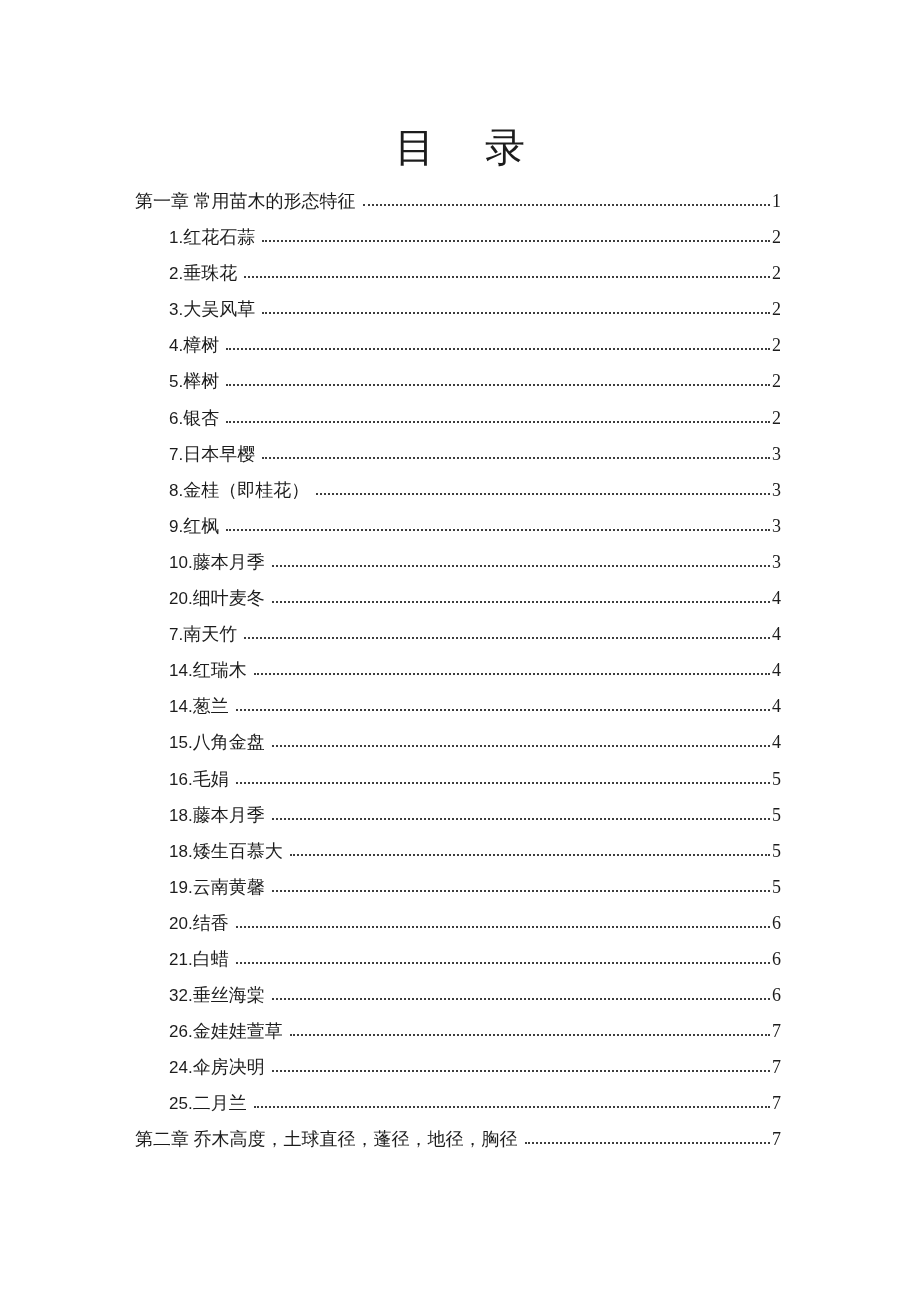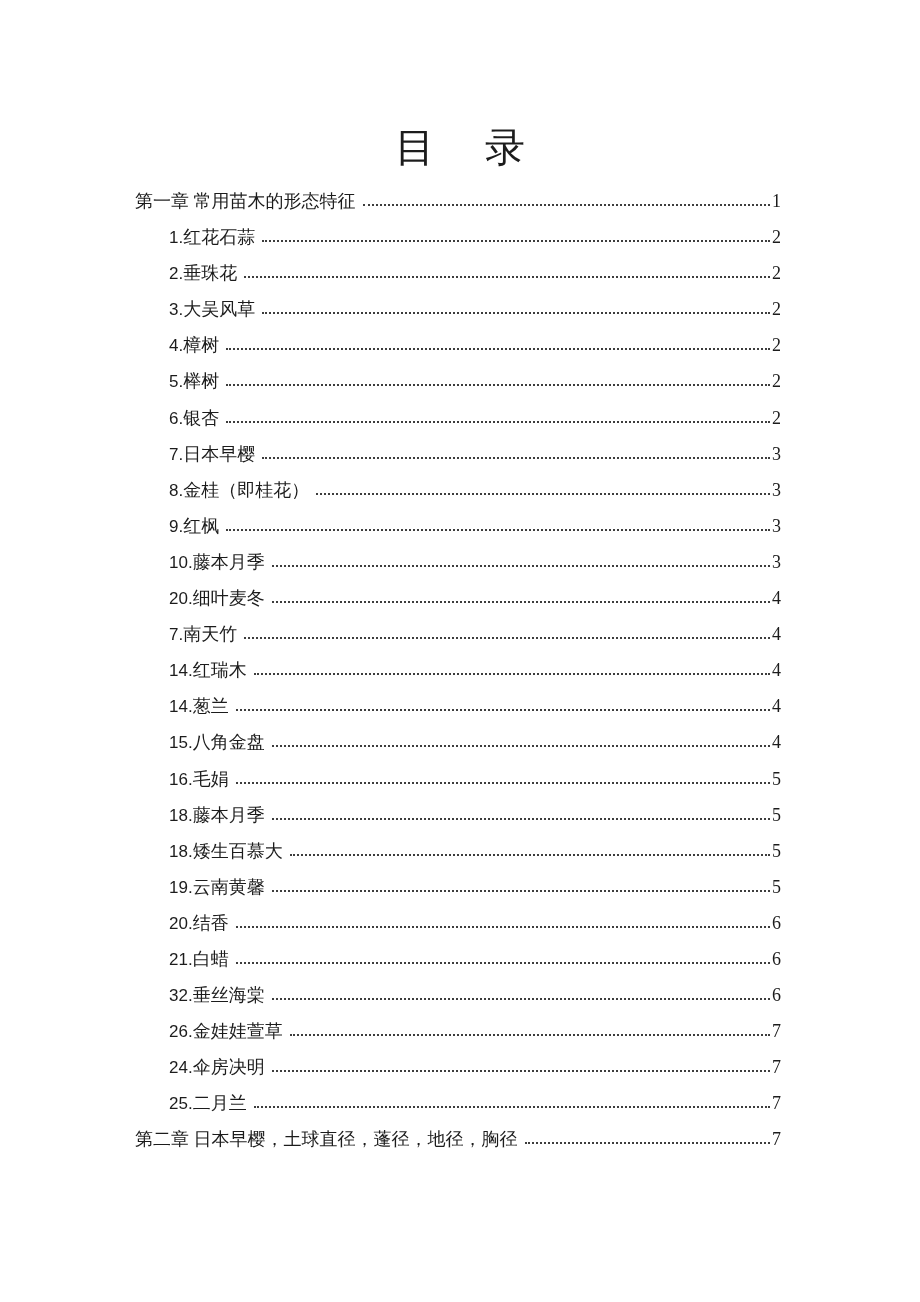--- a/index.html
+++ b/index.html
@@ -230,18 +230,18 @@
         <span class="dot-leader"></span>
         <span class="toc-page">7</span>
       </div>
       <div class="toc-row indent">
         <span class="toc-num">25.</span>
         <span class="toc-label">二月兰</span>
         <span class="dot-leader"></span>
         <span class="toc-page">7</span>
       </div>
       <div class="toc-row">
-        <span class="toc-label">第二章 日本早樱，土球直径，蓬径，地径，胸径</span>
+        <span class="toc-label">第二章 乔木高度，土球直径，蓬径，地径，胸径</span>
         <span class="dot-leader"></span>
         <span class="toc-page">7</span>
       </div>
     </div>
 </div>
 
 </body></html>

